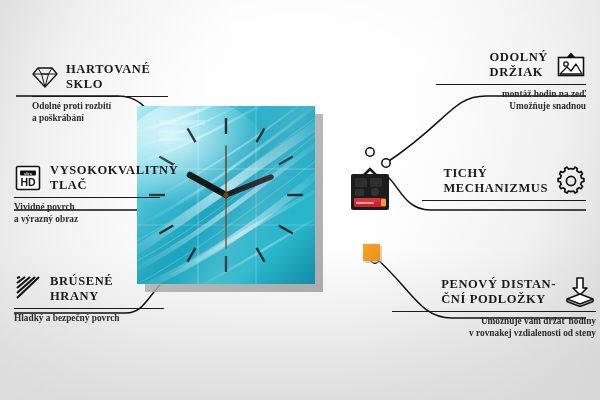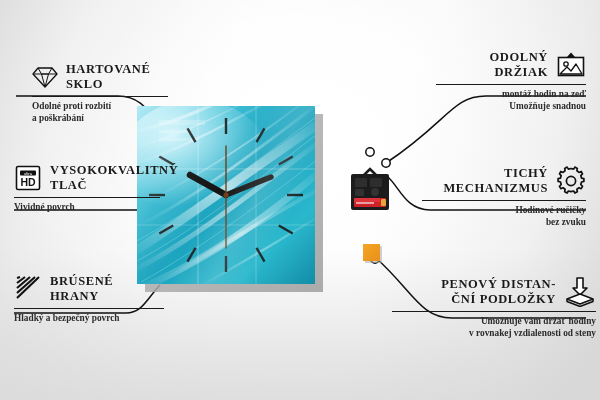--- a/index.html
+++ b/index.html
@@ -32,21 +32,21 @@
   .feature .head{display:flex;align-items:center;gap:8px;}
   .feature.left .head{justify-content:flex-start;}
   .feature.right .head{justify-content:flex-end;flex-direction:row;}
   .ftitle{
     font-family:"Liberation Serif", serif;
     font-weight:700;letter-spacing:.6px;
     font-size:12.5px;line-height:15px;color:#1a1a1a;
     text-transform:uppercase;
   }
   .feature.left .ftitle{text-align:left;}
-  .feature.right .ftitle{text-align:right;}
+  .feature.right .ftitle{text-align:left;}
   .rule{height:1px;background:#1a1a1a;margin:4px 0 4px 0;}
   .fdesc{
     font-family:"Liberation Serif", serif;
     font-size:9.3px;line-height:11.6px;color:#2b2b2b;font-weight:bold;
   }
   .feature.right .fdesc{text-align:right;}
   .icon{flex:0 0 auto;display:block;}
 
   
   .clock-wrap{position:absolute;left:137px;top:106px;width:178px;height:178px;z-index:5;}
@@ -220,20 +220,21 @@
         <text x="14" y="22" font-family="Liberation Sans, sans-serif" font-size="10.5" font-weight="bold" fill="#111" text-anchor="middle">HD</text>
       </svg>
       <div class="ftitle">
         <div>VYSOKOKVALITNÝ</div>
         <div>TLAČ</div>
       </div>
     </div>
     <div class="rule"></div>
     <div class="fdesc">
       <div>Vividné povrch</div>
+      <div>a výrazný obraz</div>
     </div>
   </div>
 
   <div class="feature left" style="left:14px;top:274px;width:150px;">
     <div class="head">
       <svg class="icon" width="28" height="26" viewBox="0 0 28 26">
         <g stroke="#111" stroke-width="2.1">
           <line x1="3" y1="22" x2="25" y2="1"></line>
           <line x1="3" y1="17" x2="21" y2="1"></line>
           <line x1="3" y1="12" x2="16" y2="1"></line>
@@ -277,24 +278,20 @@
       <div class="ftitle">
         <div>TICHÝ</div>
         <div>MECHANIZMUS</div>
       </div>
       <svg class="icon" width="30" height="30" viewBox="0 0 30 30">
         <path d="M15 2.5 l2.6 .6 1.3-2.0 2.4 1.3 -.4 2.4 2.1 1.6 2.2-1.0 1.3 2.4 -1.7 1.8 .7 2.5 2.4 .5 0 2.8 -2.4 .6 -.7 2.5 1.7 1.8 -1.3 2.4 -2.2-1.0 -2.1 1.6 .4 2.4 -2.4 1.3 -1.3-2.0 -2.6 .6 -2.6-.6 -1.3 2.0 -2.4-1.3 .4-2.4 -2.1-1.6 -2.2 1.0 -1.3-2.4 1.7-1.8 -.7-2.5 -2.4-.6 0-2.8 2.4-.5 .7-2.5 -1.7-1.8 1.3-2.4 2.2 1.0 2.1-1.6 -.4-2.4 2.4-1.3 1.3 2.0 Z" fill="none" stroke="#111" stroke-width="1.7" stroke-linejoin="round"></path>
         <circle cx="15" cy="15" r="4.6" fill="none" stroke="#111" stroke-width="1.7"></circle>
       </svg>
     </div>
     <div class="rule"></div>
-    <div class="fdesc">
-      <div>Hodinové ručičky</div>
-      <div>bez zvuku</div>
-    </div>
   </div>
 
   <div class="feature right" style="right:4px;top:277px;width:204px;">
     <div class="head">
       <div class="ftitle">
         <div>PENOVÝ DISTAN-</div>
         <div>ČNÍ PODLOŽKY</div>
       </div>
       <svg class="icon" width="32" height="30" viewBox="0 0 32 30">
         <path d="M13 1 H19 V11 H23 L16 18 L9 11 H13 Z" fill="#fff" stroke="#111" stroke-width="1.6" stroke-linejoin="round"></path>

